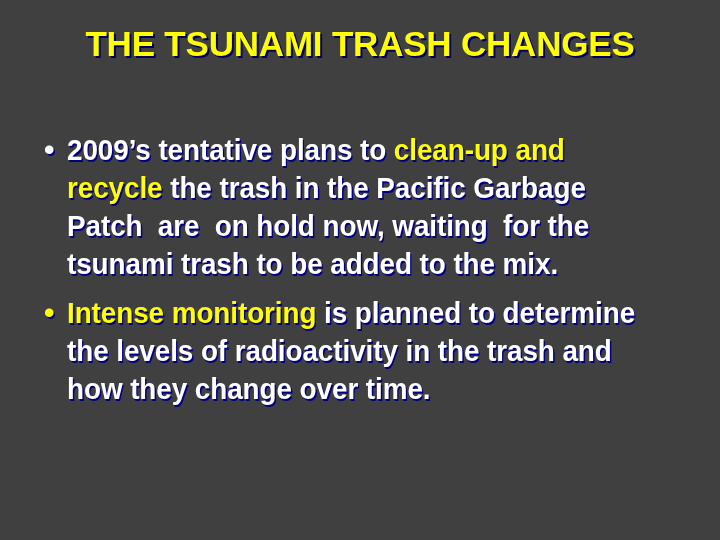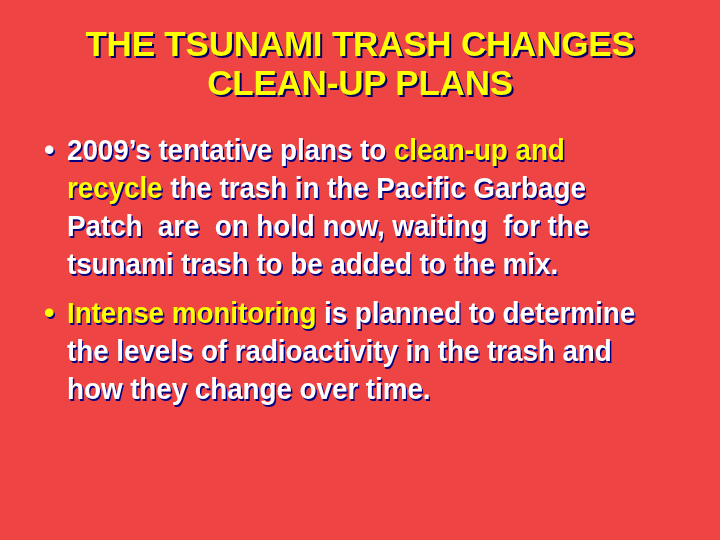--- a/index.html
+++ b/index.html
@@ -10,21 +10,21 @@
     width: 720px;
     height: 540px;
     overflow: hidden;
     font-family: "Liberation Sans", sans-serif;
   }
 
   #slide {
     position: relative;
     width: 720px;
     height: 540px;
-    background: #ef4444;
+    background: #404040;
     overflow: hidden;
   }
 
   
   #title-block {
     position: absolute;
     left: 18px;
     top: 24px;
     width: 684px;
     text-align: center;
@@ -91,21 +91,20 @@
     white-space: pre-wrap;
   }
 </style>
 </head>
 <body>
 
 <div id="slide">
 
   <div id="title-block">
     <span class="tline">THE TSUNAMI TRASH CHANGES</span>
-    <span class="tline">CLEAN-UP PLANS</span>
   </div>
 
   <div id="body-block">
 
     <div class="bullet-row">
       <span class="bullet-mark white">•</span>
       <span class="bullet-text"><span class="wsp">2009’s tentative plans to </span><span class="hl wsp">clean-up and recycle</span><span class="wsp"> the trash in the Pacific Garbage Patch  are  on hold now, waiting  for the tsunami trash to be added to the mix.</span></span>
     </div>
 
     <div class="bullet-row">

